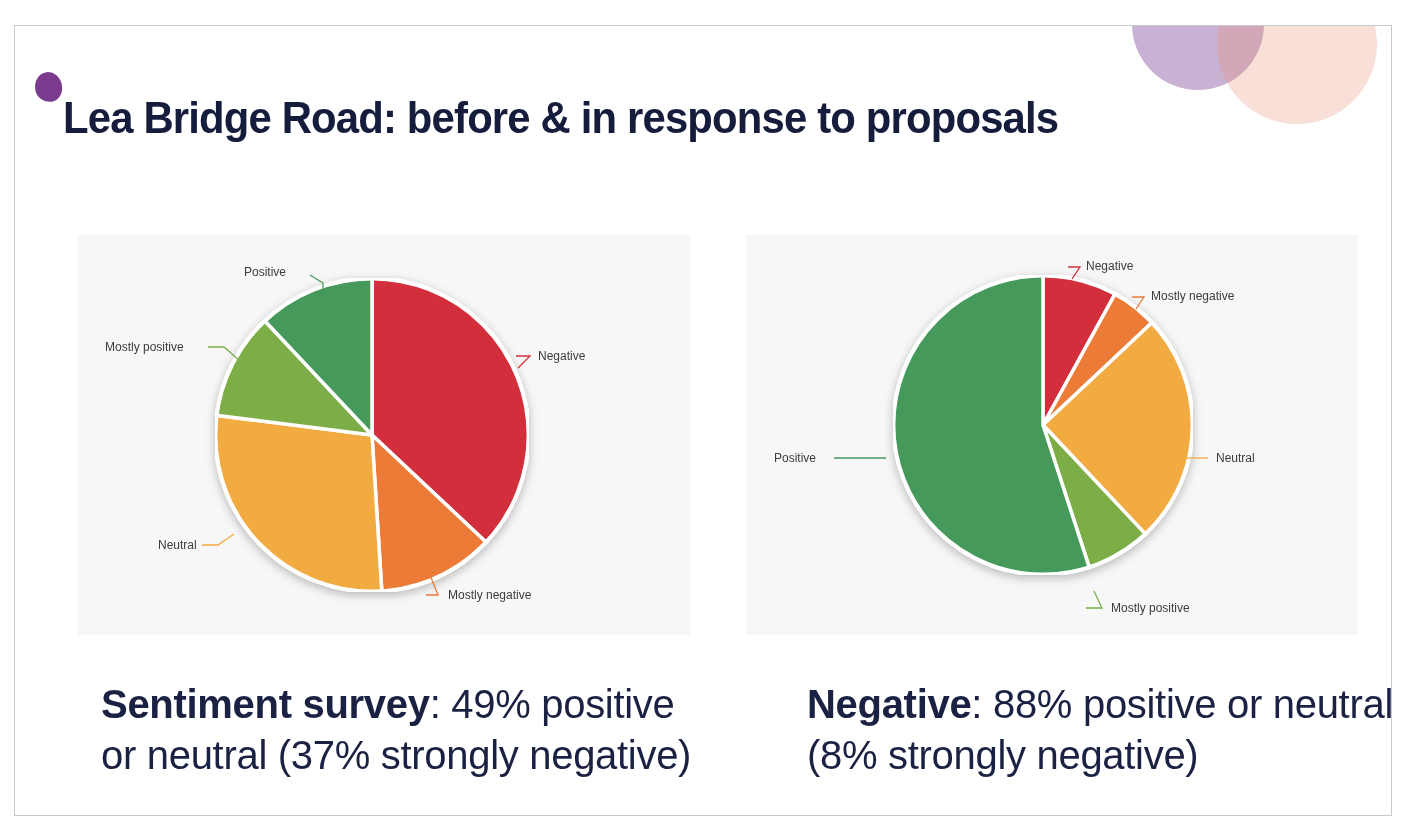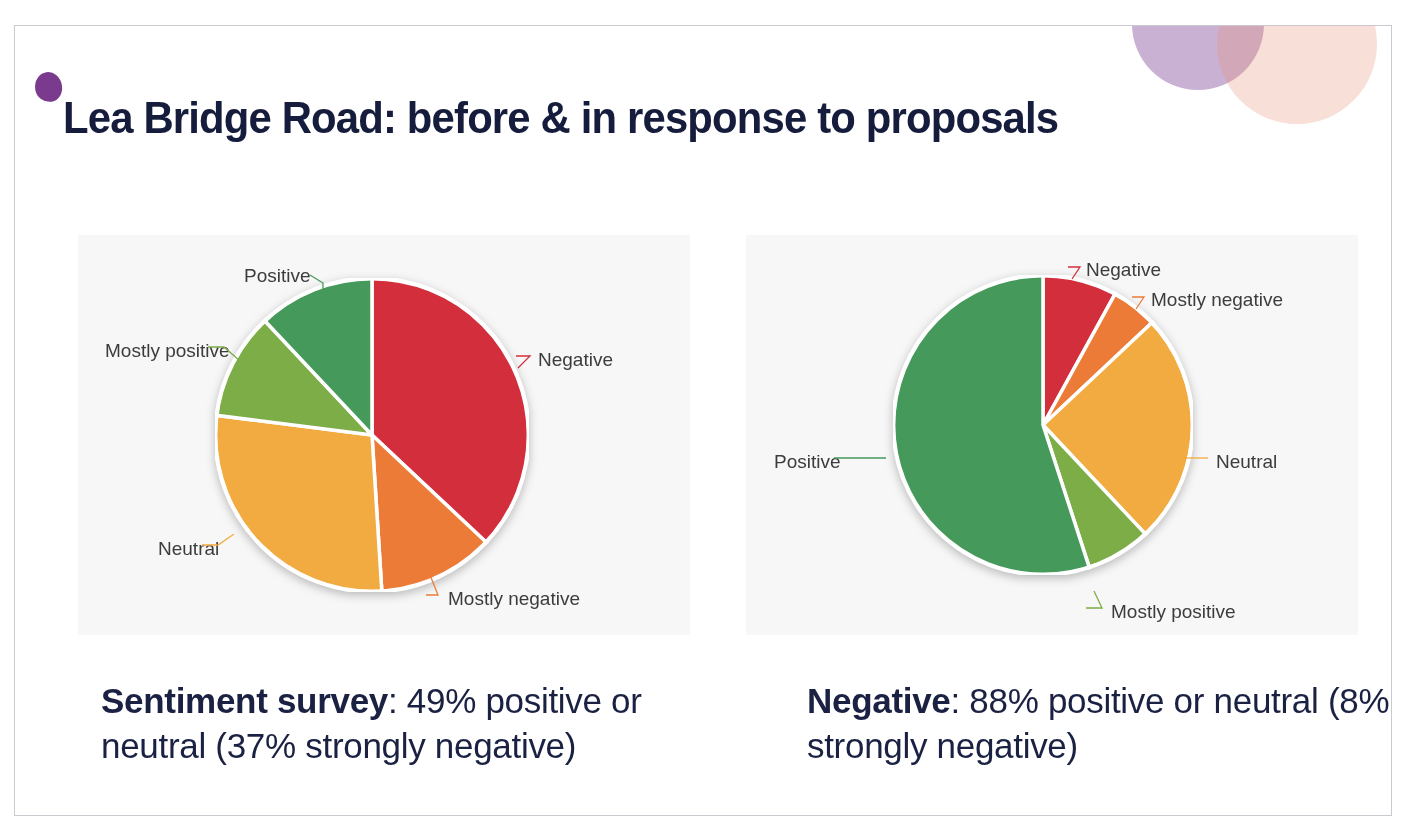--- a/index.html
+++ b/index.html
@@ -63,32 +63,32 @@
     background: #f7f7f7;
     top: 209px;
     width: 612px;
     height: 400px;
   }
   .panel-left  { left: 63px; }
   .panel-right { left: 731px; }
   
   .lbl {
     position: absolute;
-    font-size: 19px;
+    font-size: 12px;
     color: #3c3c3c;
     white-space: nowrap;
     font-family: "Liberation Sans", sans-serif;
   }
   .leader { position: absolute; pointer-events: none; }
 
   
   .caption {
     position: absolute;
     top: 653px;
-    font-size: 35px;
+    font-size: 40px;
     line-height: 1.28;
     color: #1b2142;
     letter-spacing: -0.3px;
     width: 600px;
   }
   .caption b { font-weight: 700; }
   .caption-left  { left: 86px; }
   .caption-right { left: 792px; }
 </style>
 </head>

